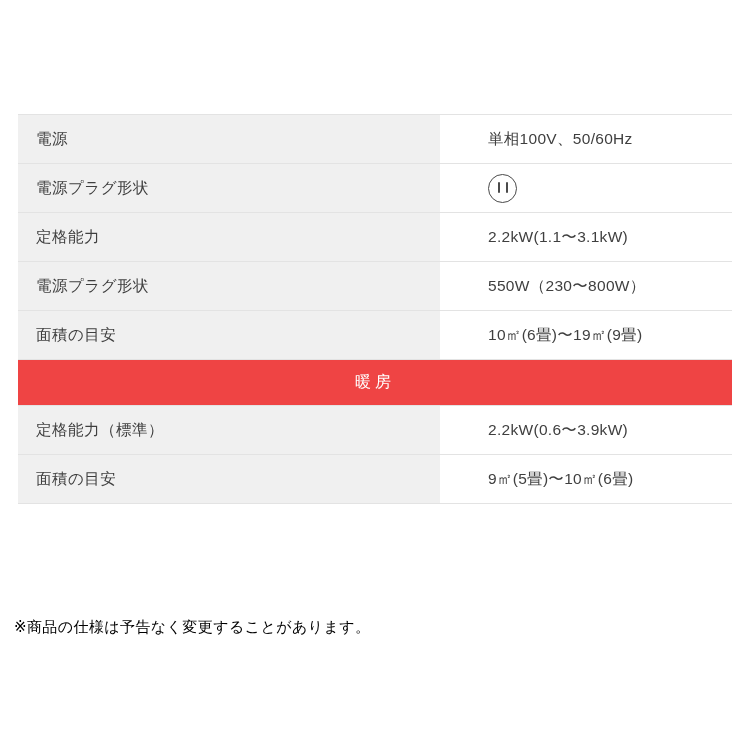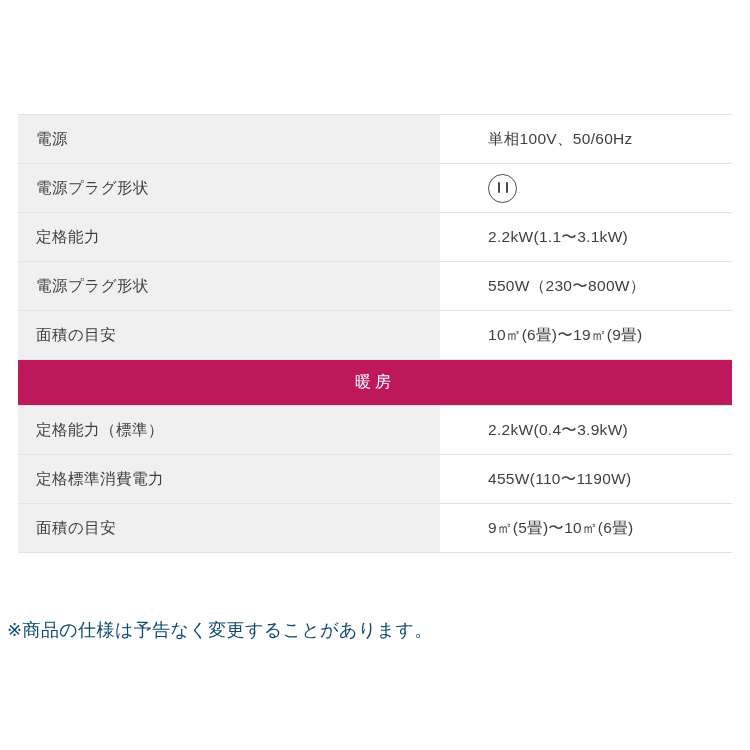--- a/index.html
+++ b/index.html
@@ -59,21 +59,21 @@
     letter-spacing: 4px;
     color: #ffffff;
     border-top: none;
     border-bottom: none;
     padding: 0;
   }
   tr.section-cool td {
     background: #c6d6e5;
   }
   tr.section-heat td {
-    background: #be185d;
+    background: #ef4444;
   }
   .plug-icon {
     display: inline-block;
     width: 27px;
     height: 27px;
     border: 1.6px solid #4a4a4a;
     border-radius: 50%;
     position: relative;
     vertical-align: middle;
   }
@@ -85,24 +85,24 @@
     width: 2px;
     height: 11px;
     background: #4a4a4a;
     border-radius: 1px;
   }
   .plug-icon::before { left: 8.5px; }
   .plug-icon::after  { right: 8.5px; }
 
   .note {
     position: absolute;
-    left: 7px;
+    left: 14px;
     top: 618px;
-    font-size: 18px;
-    color: #0c4a6e;
+    font-size: 15px;
+    color: #000000;
     letter-spacing: 0.4px;
   }
 </style>
 </head>
 <body>
 
 <div class="page">
 
   <table class="spec-table">
     <tbody>
@@ -133,27 +133,23 @@
         <td class="label-cell">面積の目安</td>
         <td class="value-cell">10㎡(6畳)〜19㎡(9畳)</td>
       </tr>
 
       <tr class="section-row section-heat">
         <td colspan="2">暖房</td>
       </tr>
 
       <tr class="data-row">
         <td class="label-cell">定格能力（標準）</td>
-        <td class="value-cell">2.2kW(0.4〜3.9kW)</td>
+        <td class="value-cell">2.2kW(0.6〜3.9kW)</td>
       </tr>
 
-      <tr class="data-row">
-        <td class="label-cell">定格標準消費電力</td>
-        <td class="value-cell">455W(110〜1190W)</td>
-      </tr>
 
       <tr class="data-row">
         <td class="label-cell">面積の目安</td>
         <td class="value-cell">9㎡(5畳)〜10㎡(6畳)</td>
       </tr>
     </tbody>
   </table>
 
   <div class="note">※商品の仕様は予告なく変更することがあります。</div>
 

